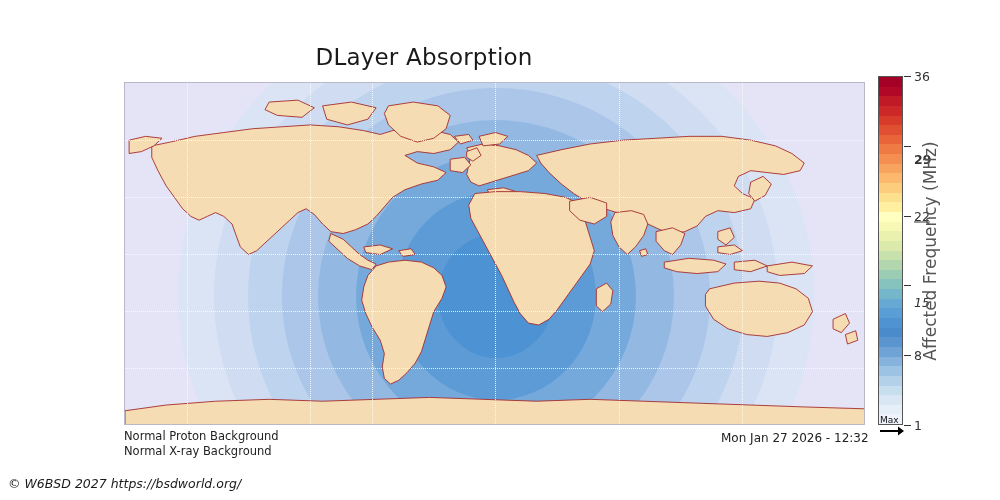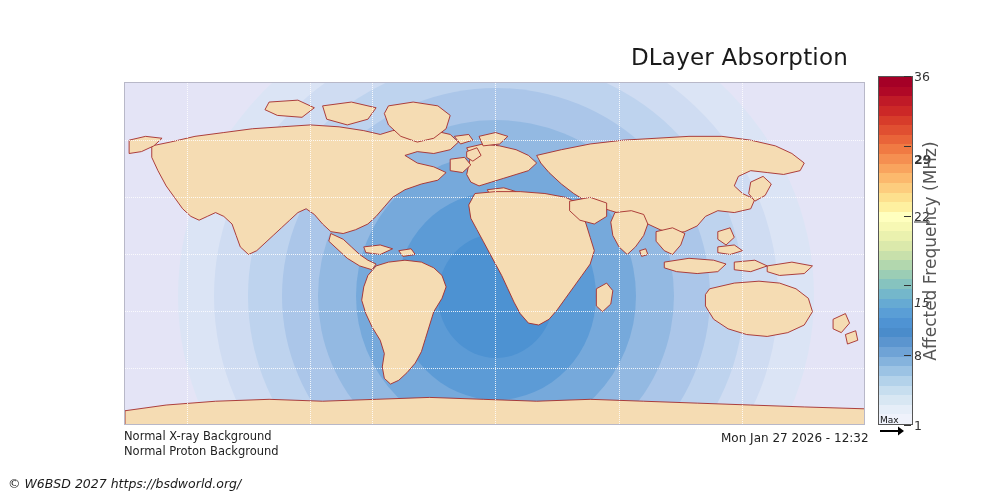--- a/index.html
+++ b/index.html
@@ -5,39 +5,39 @@
   html,body{margin:0;padding:0;}
   body{
     width:1000px;height:500px;background:#ffffff;
     font-family:"DejaVu Sans","Liberation Sans",sans-serif;
     overflow:hidden;position:relative;
   }
   #root{position:absolute;inset:0;}
 
   .title{
     position:absolute;left:0;top:44px;width:848px;
-    text-align:right;font-size:23px;color:#1a1a1a;
+    text-align:center;font-size:23px;color:#1a1a1a;
     letter-spacing:.2px;
   }
 
   
   .map-frame{
     position:absolute;left:124px;top:82px;width:741px;height:343px;
     overflow:hidden;background:#e4e4f6;
     border:1px solid #b8b8c8;box-sizing:border-box;
   }
   .map-svg{position:absolute;left:0;top:0;width:741px;height:343px;display:block;}
   .absorb-layer{position:absolute;left:0;top:0;width:741px;height:343px;}
 
   .grid-line{position:absolute;background:transparent;}
   .grid-h{height:0;border-top:1px dotted #ffffff;left:0;width:741px;opacity:.85;}
   .grid-v{width:0;border-left:1px dotted #ffffff;top:0;height:343px;opacity:.85;}
 
   
-  .cbar-wrap{position:absolute;left:878px;top:76px;width:35px;height:349px;}
+  .cbar-wrap{position:absolute;left:878px;top:76px;width:25px;height:349px;}
   .cbar{position:absolute;inset:0;border:1px solid #555;box-sizing:border-box;
         display:flex;flex-direction:column;}
   .cbar-seg{flex:1 1 auto;width:100%;}
   .cbar-tick{position:absolute;left:26px;width:7px;height:0;border-top:1.3px solid #333;}
   .cbar-lbl{position:absolute;left:36px;font-size:12.5px;color:#333;transform:translateY(-50%);}
   .cbar-axis-label{
     position:absolute;left:916px;top:76px;height:349px;width:28px;
     display:flex;align-items:center;justify-content:center;
   }
   .cbar-axis-label span{
@@ -237,19 +237,19 @@
         <line x1="0" y1="5" x2="18" y2="5" stroke="#000" stroke-width="2"></line>
         <polygon points="18,0.5 24,5 18,9.5" fill="#000"></polygon>
       </svg>
     </div>
   </div>
   <div class="cbar-axis-label">
     <span>Affected Frequency (MHz)</span>
   </div>
 
   <div class="bg-notes">
+    <div>Normal Proton Background</div>
     <div>Normal X-ray Background</div>
-    <div>Normal Proton Background</div>
   </div>
   <div class="stamp">Mon Jan 27 2026 - 12:32</div>
   <div class="copyright">© W6BSD 2027 https://bsdworld.org/</div>
 
 </div>
 
 </body></html>

